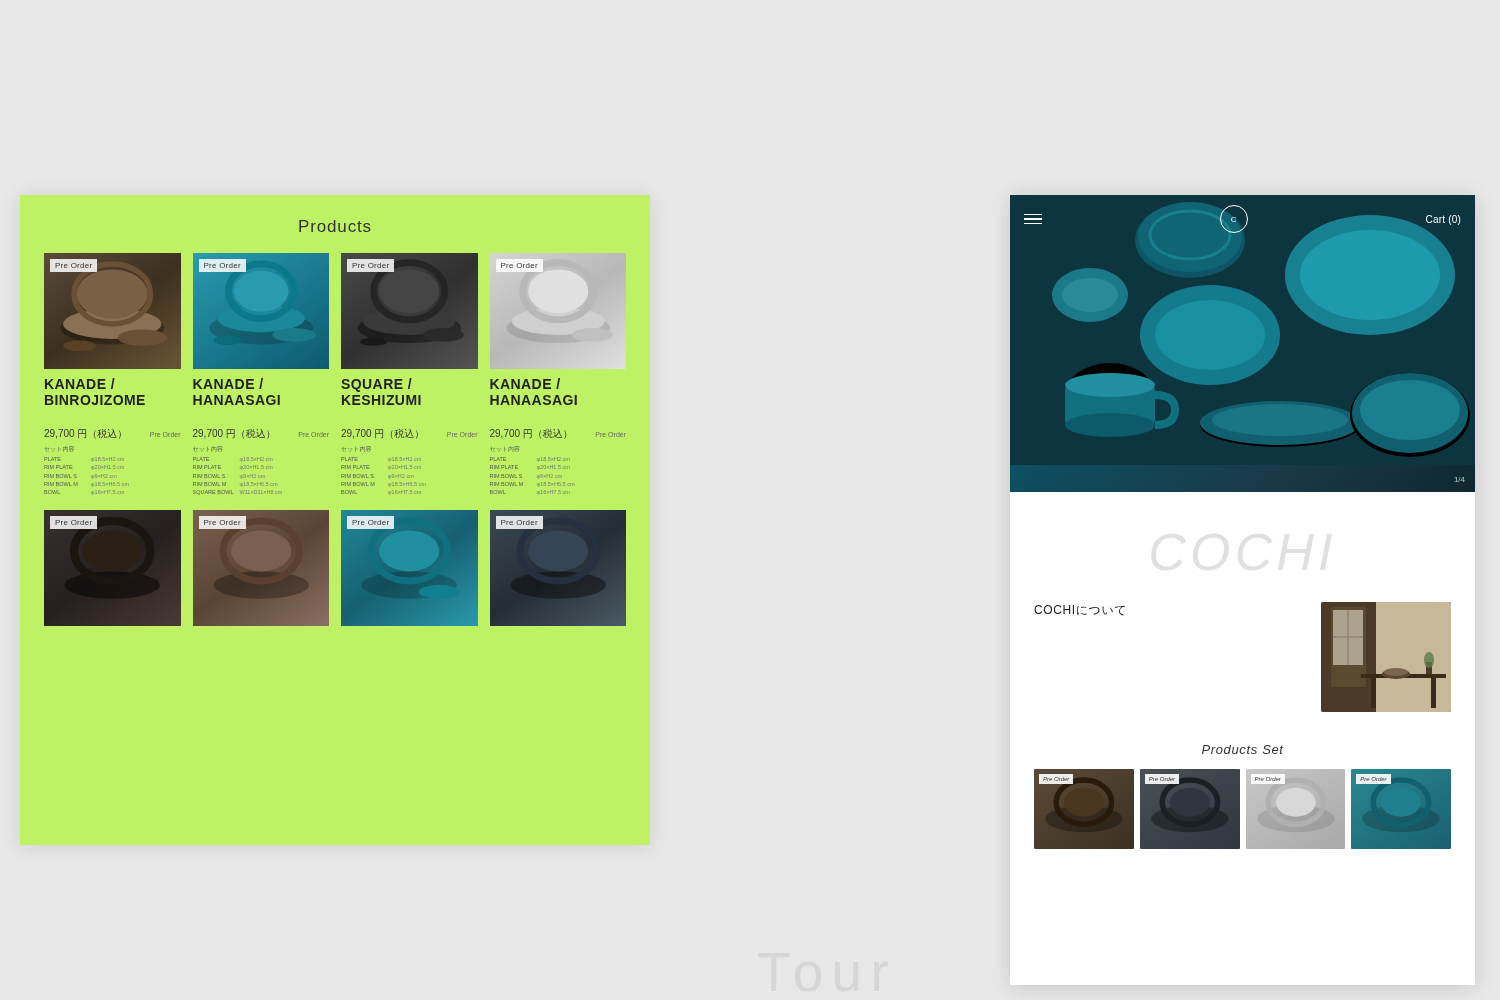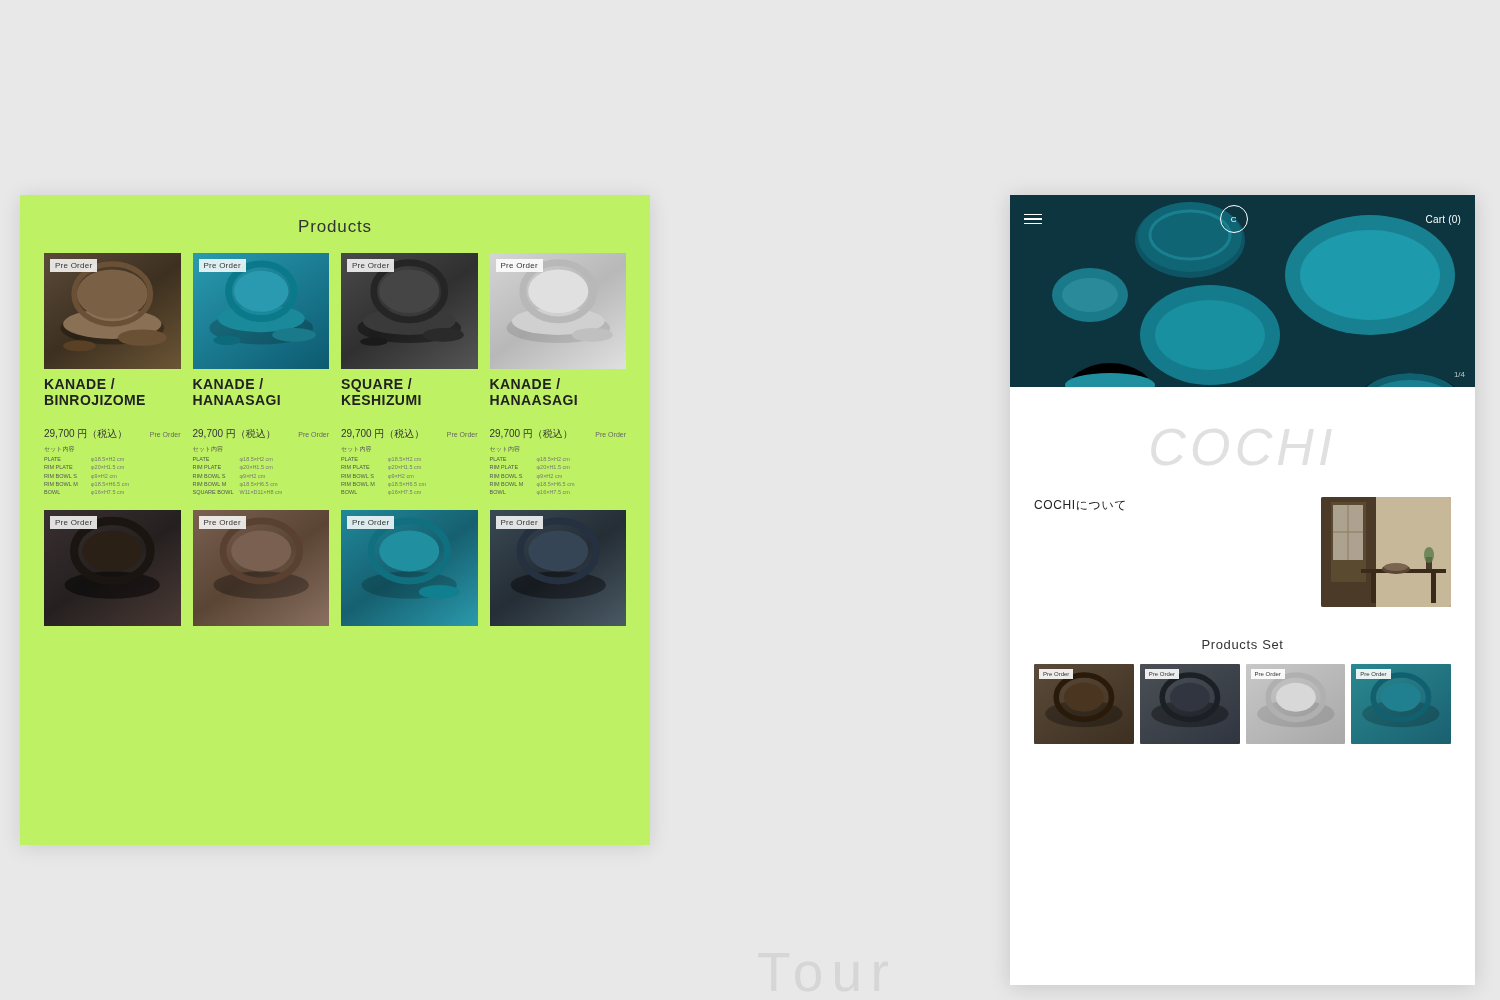--- a/index.html
+++ b/index.html
@@ -184,21 +184,21 @@
 
     .cart-text {
       font-size: 10px;
       color: #fff;
       letter-spacing: 0.02em;
       text-align: right;
     }
 
     .hero-image {
       width: 100%;
-      height: 192px;
+      height: 297px;
       background: linear-gradient(135deg, #1a6b7a 0%, #0d4d5e 40%, #1a3a4a 70%, #0f2830 100%);
       position: relative;
       overflow: hidden;
     }
 
     .slide-indicator {
       position: absolute;
       bottom: 8px;
       right: 10px;
       font-size: 8px;
@@ -252,20 +252,21 @@
       height: 110px;
       background: linear-gradient(135deg, #8b7355 0%, #6b5535 50%, #3d2b1a 100%);
       flex-shrink: 0;
       border-radius: 2px;
       overflow: hidden;
       position: relative;
     }
 
     .products-set-section {
       padding: 14px 24px 16px;
+      font-style: italic;
     }
 
     .products-set-title {
       text-align: center;
       font-size: 13px;
       font-weight: 400;
       color: #333;
       letter-spacing: 0.05em;
       margin-bottom: 12px;
     }

